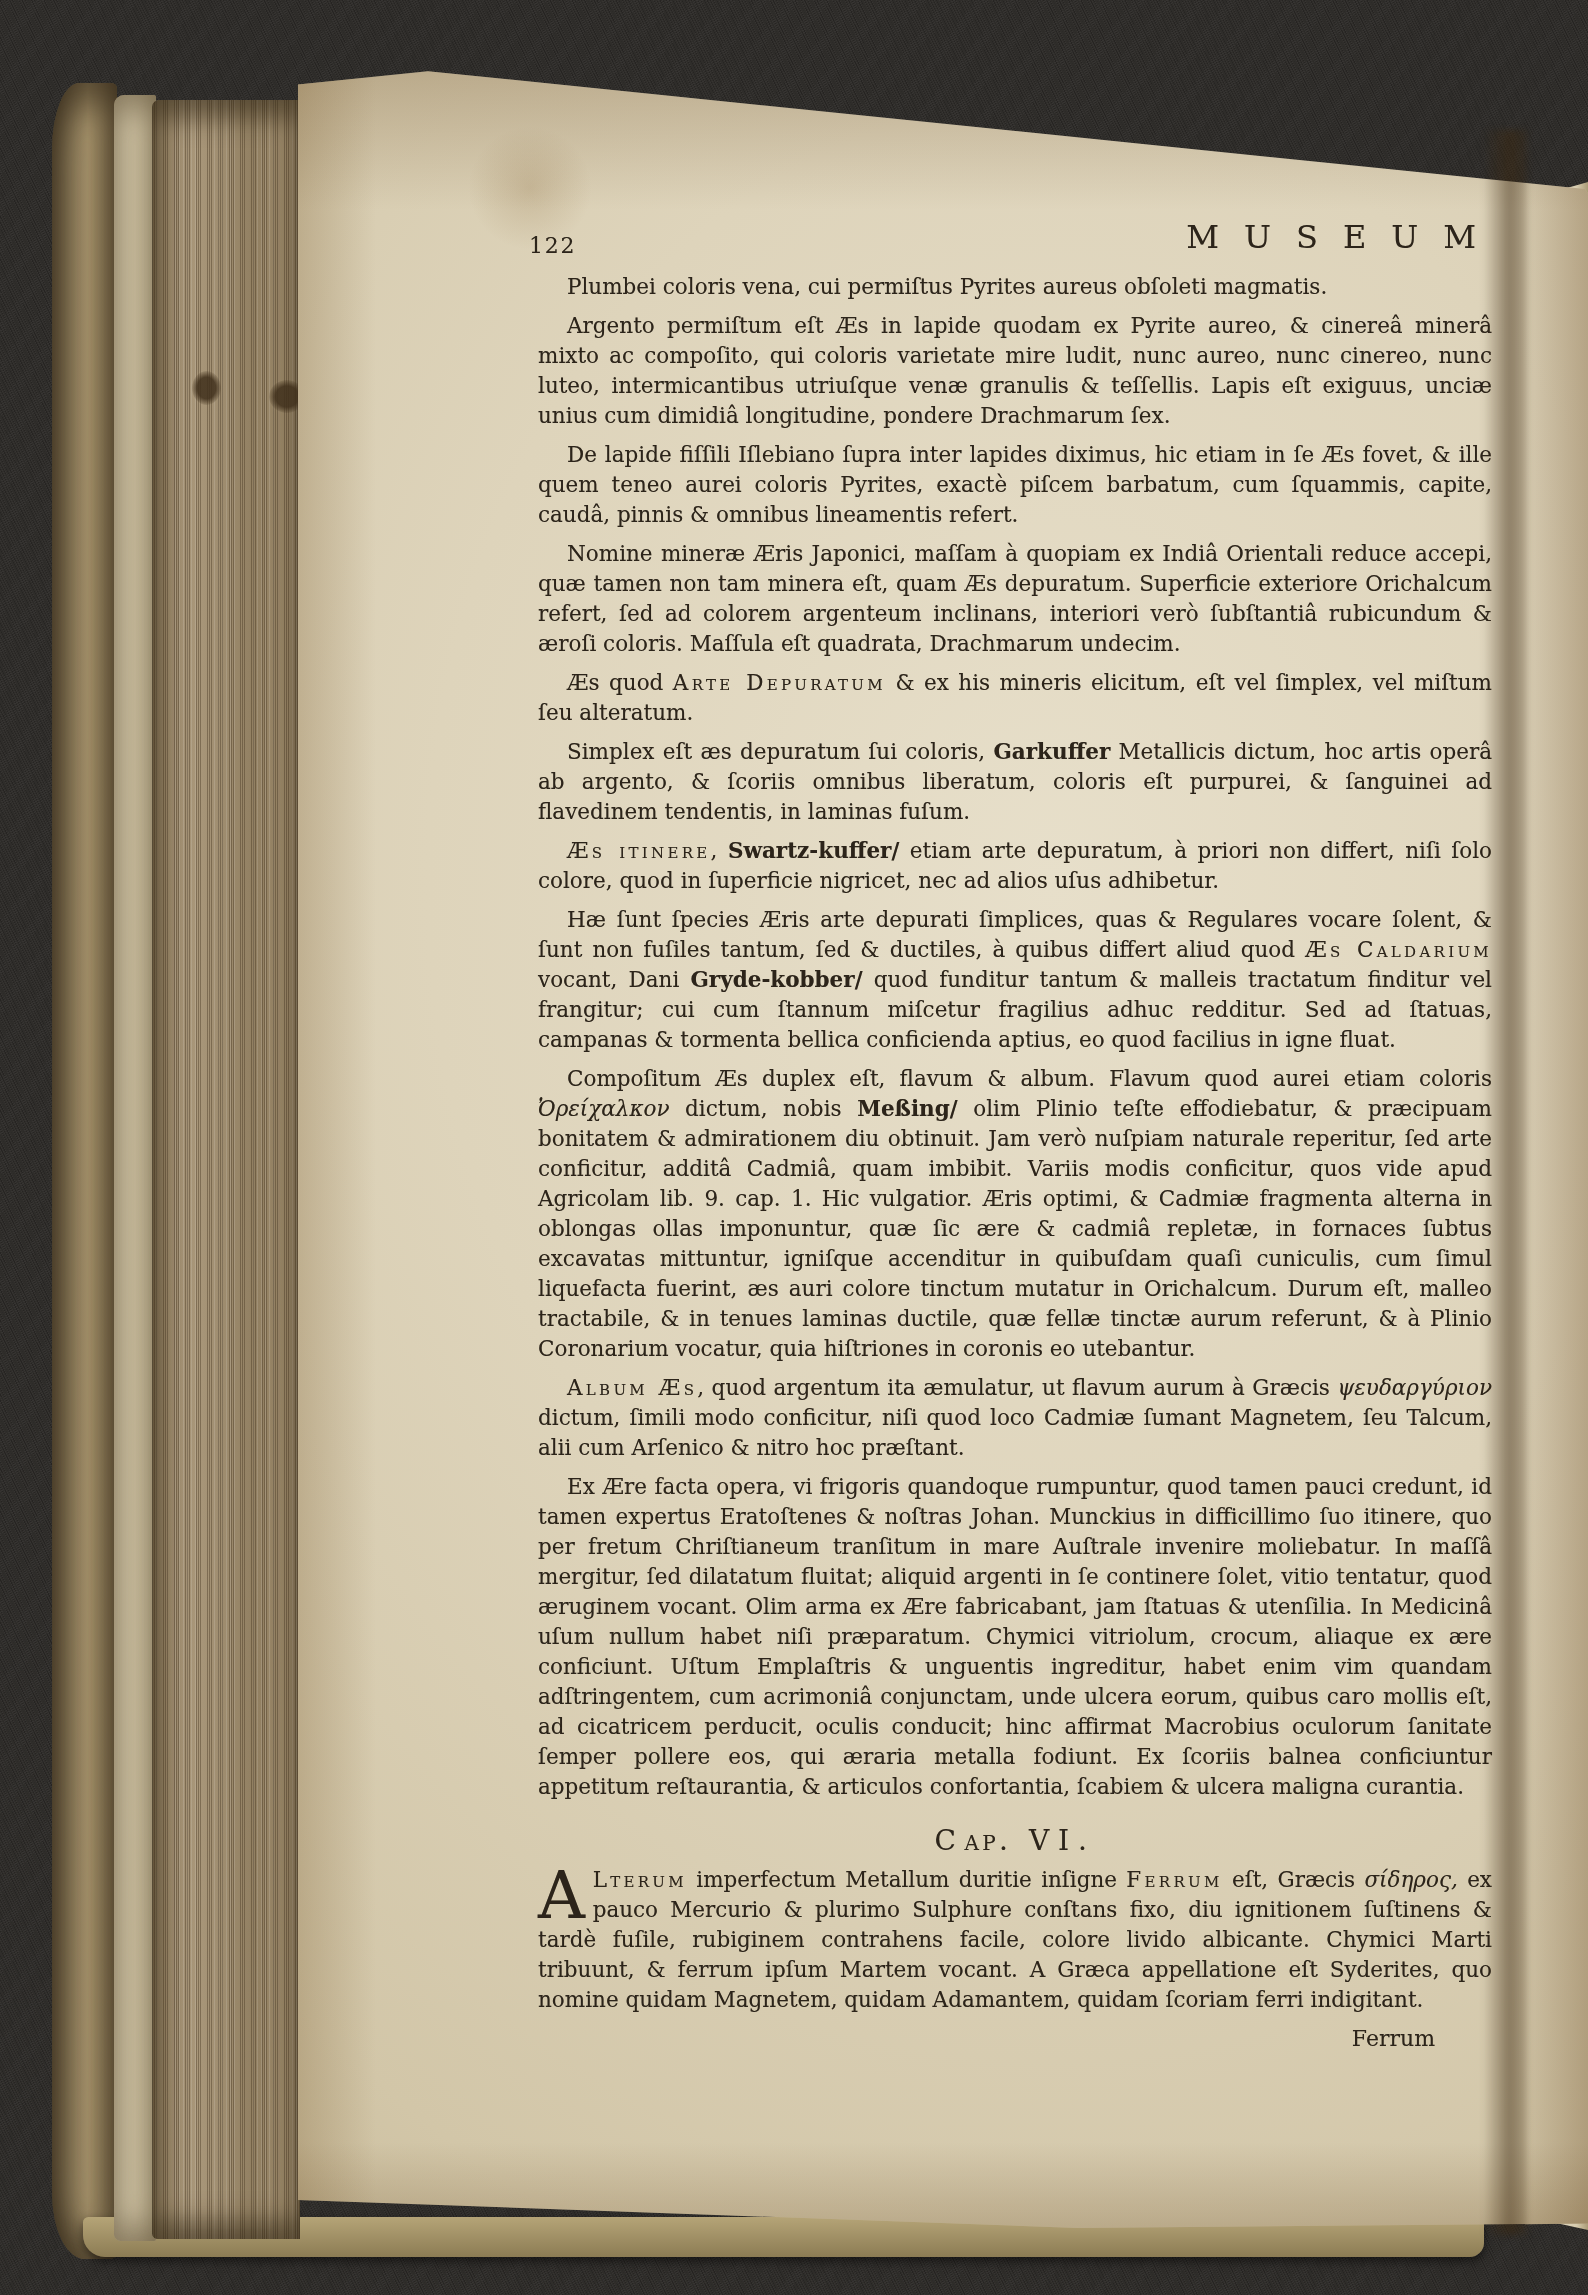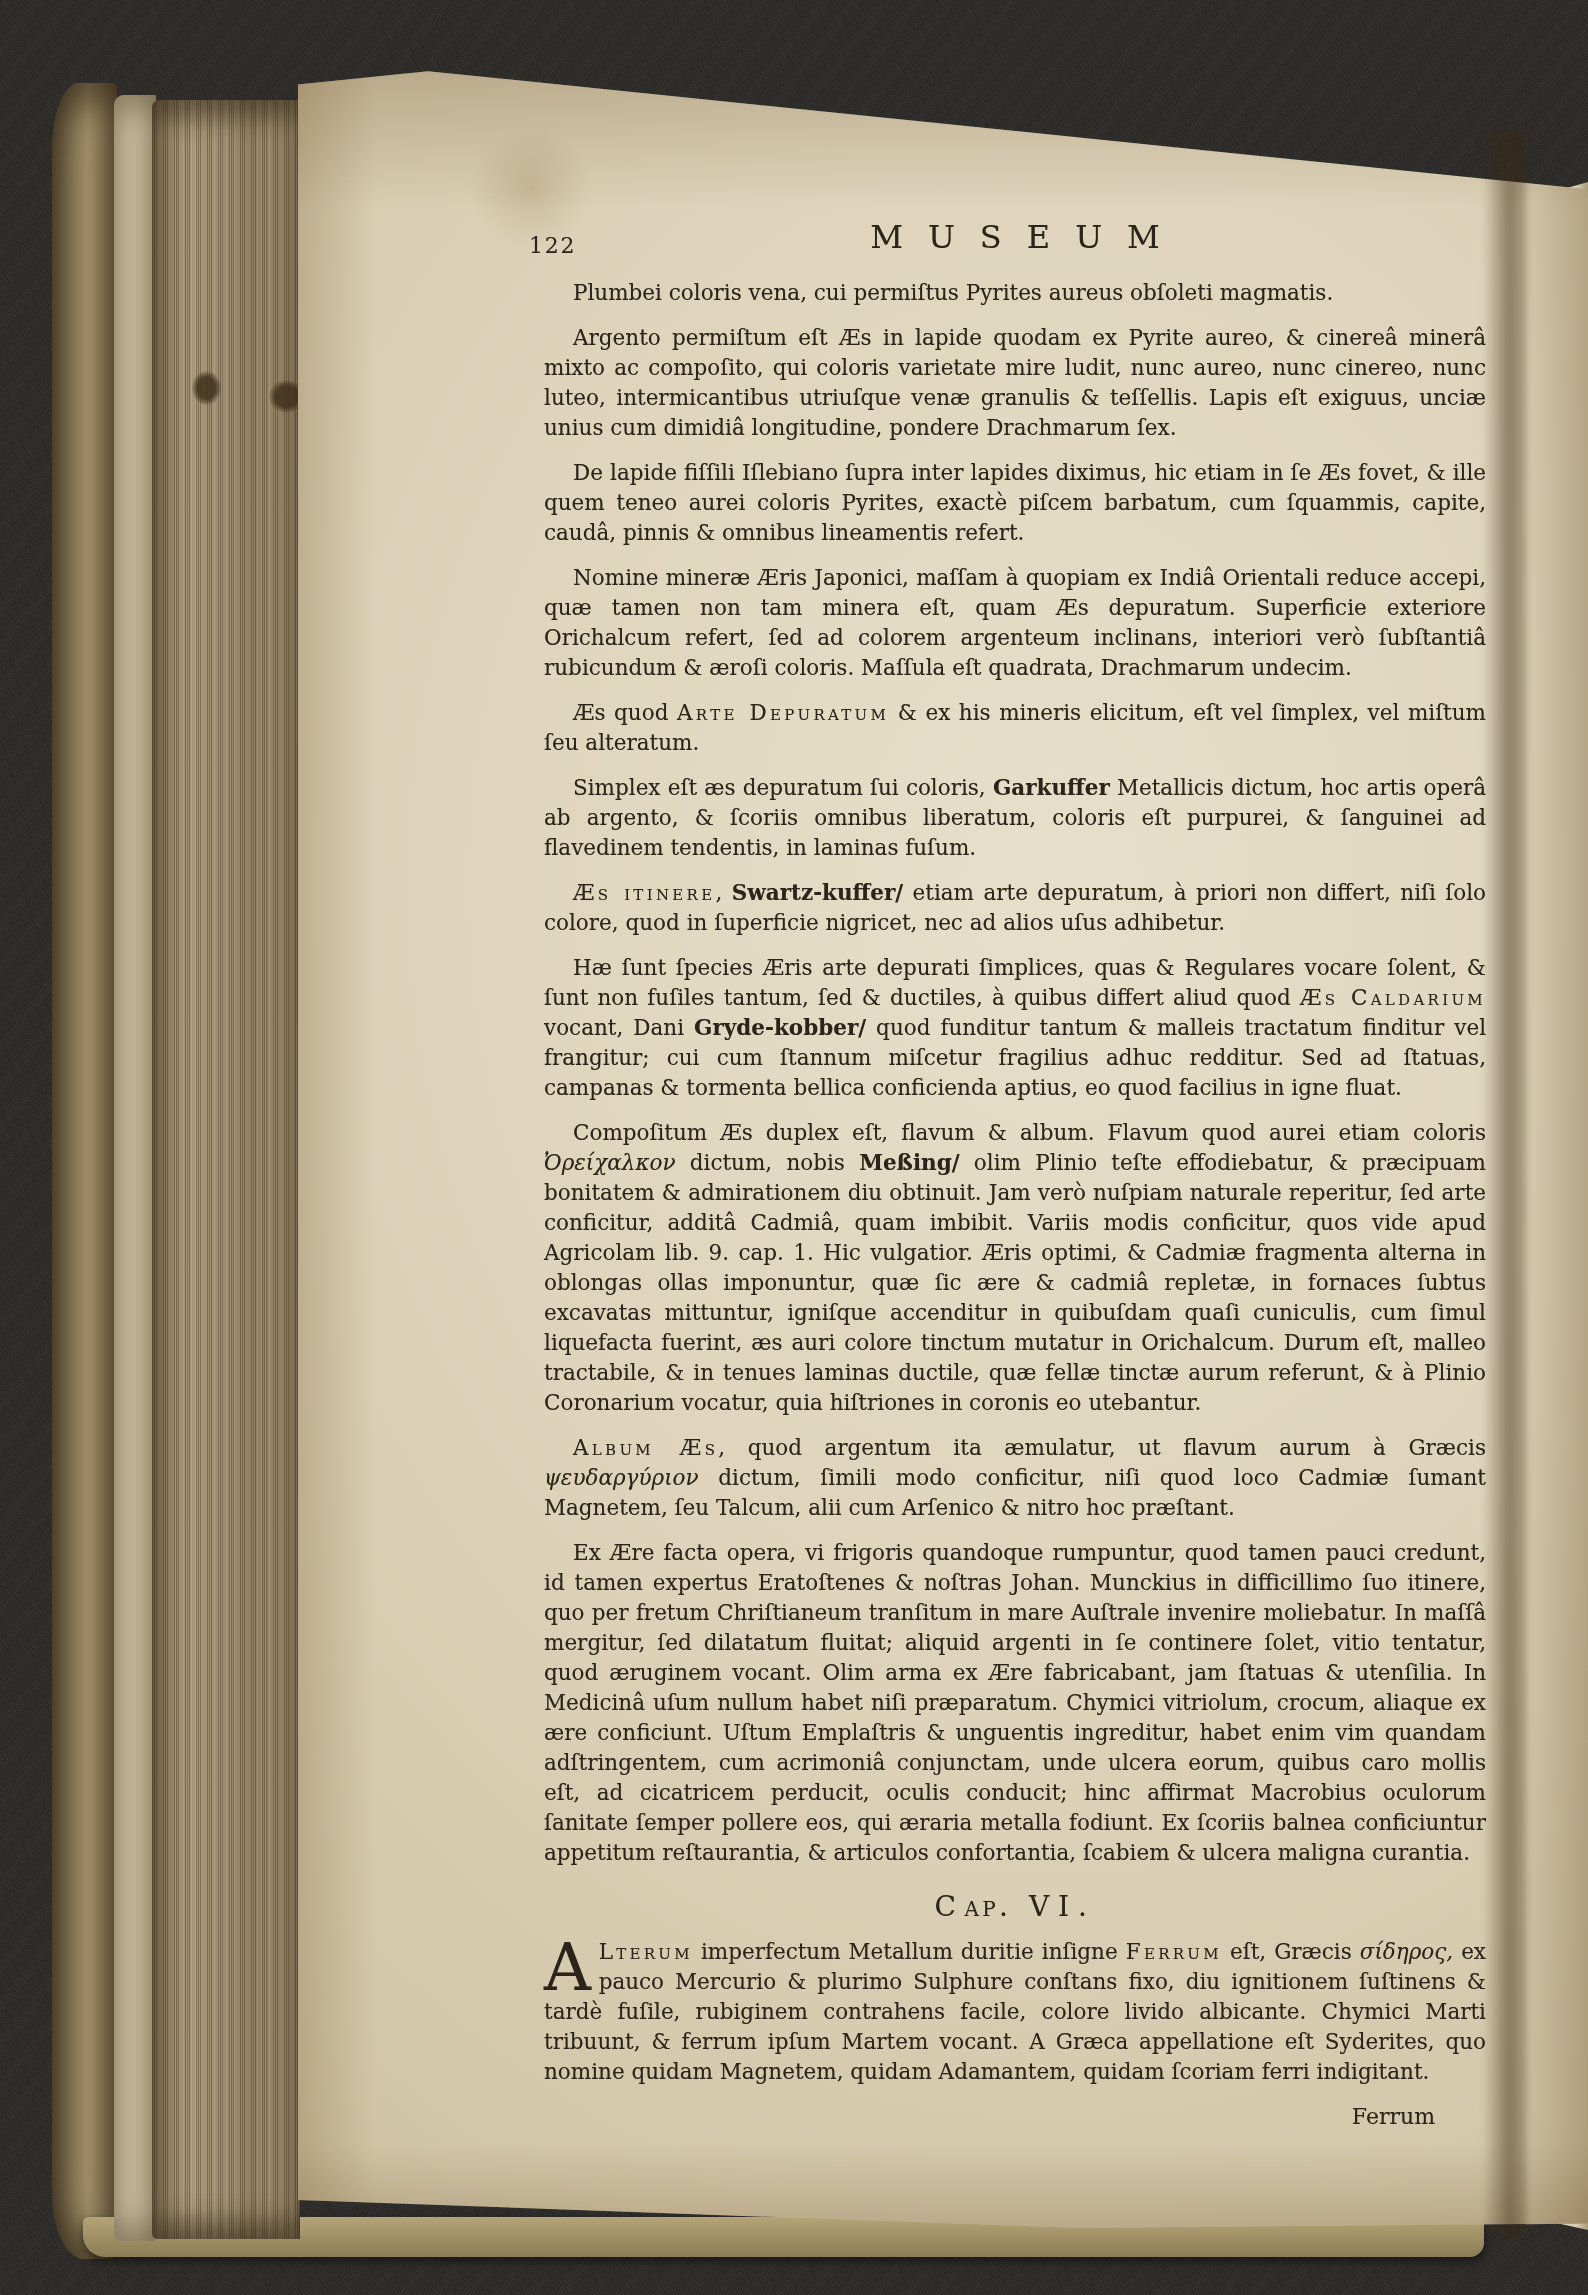--- a/index.html
+++ b/index.html
@@ -67,23 +67,23 @@
     left:0;top:0;width:100%;height:100%;pointer-events:none;
     background:
       linear-gradient(90deg, rgba(120,90,45,.28), rgba(120,90,45,0) 6%),
       linear-gradient(270deg, rgba(110,80,40,.40), rgba(110,80,40,0) 7%),
       linear-gradient(0deg, rgba(110,80,40,.26), rgba(110,80,40,0) 4%),
       linear-gradient(180deg, rgba(110,80,40,.30), rgba(110,80,40,0) 7%);
   }
   
   .ink{color:#2c241a;text-shadow:0 0 0.6px rgba(44,36,26,.35);}
   .pagenum{left:231px;top:175px;font-size:22px;letter-spacing:1.7px;}
-  .masthead{left:231px;top:160px;width:972px;text-align:center;font-size:32px;letter-spacing:25px;text-indent:25px;}
+  .masthead{left:231px;top:160px;width:972px;text-align:right;font-size:32px;letter-spacing:25px;text-indent:25px;}
   .textflow{left:231px;top:205px;width:972px;font-size:21.5px;line-height:30px;text-align:justify;}
-  .textflow p{margin:15px;text-indent:29px;}
+  .textflow p{margin:9px;text-indent:29px;}
   .textflow p.has-drop{text-indent:0;}
   .s-sc{font-variant:small-caps;letter-spacing:3.3px;}
   .s-bl{font-weight:bold;letter-spacing:0;}
   .s-gr{font-style:italic;}
   .dropcap{float:left;font-size:65px;line-height:53px;padding:4.4px 7.7px 0 0;}
   .chapter-heading{text-align:center;margin-top:24px;font-size:28px;letter-spacing:8.8px;}
   .chapter-sub{text-align:center;margin-top:13.2px;margin-bottom:16.6px;font-style:italic;font-size:25px;letter-spacing:1.1px;}
   .catchword-line{text-align:right;margin-top:7.7px;padding-right:66px;font-size:22px;}
 </style>
 </head>

